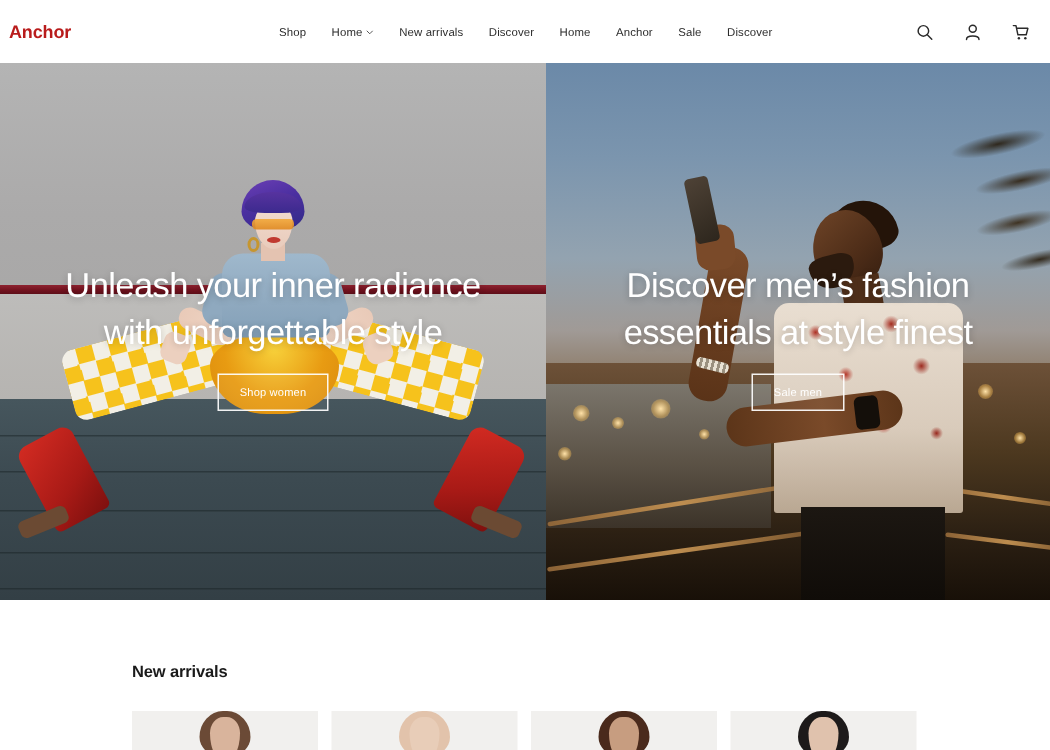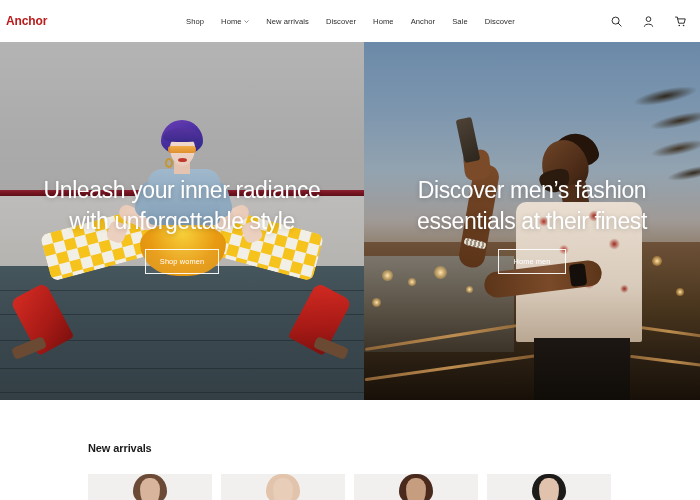--- a/index.html
+++ b/index.html
@@ -515,22 +515,22 @@
       <div class="r-beard"></div>
       <div class="r-neck"></div>
       <div class="r-shirt"></div>
       <div class="r-pants"></div>
       <div class="r-arm-low"></div>
       <div class="r-watch"></div>
     </div>
 
     <div class="hero-overlay">
       <div class="hero-title">Discover men’s fashion
-essentials at their finest</div>
-      <div class="hero-btn">Home men</div>
+essentials at style finest</div>
+      <div class="hero-btn">Sale men</div>
     </div>
   </div>
 </div>
 
 <div class="section">
   <div class="section-title">New arrivals</div>
 
   <div class="product-grid">
     <div class="product-card">
       <div class="pc-figure">

